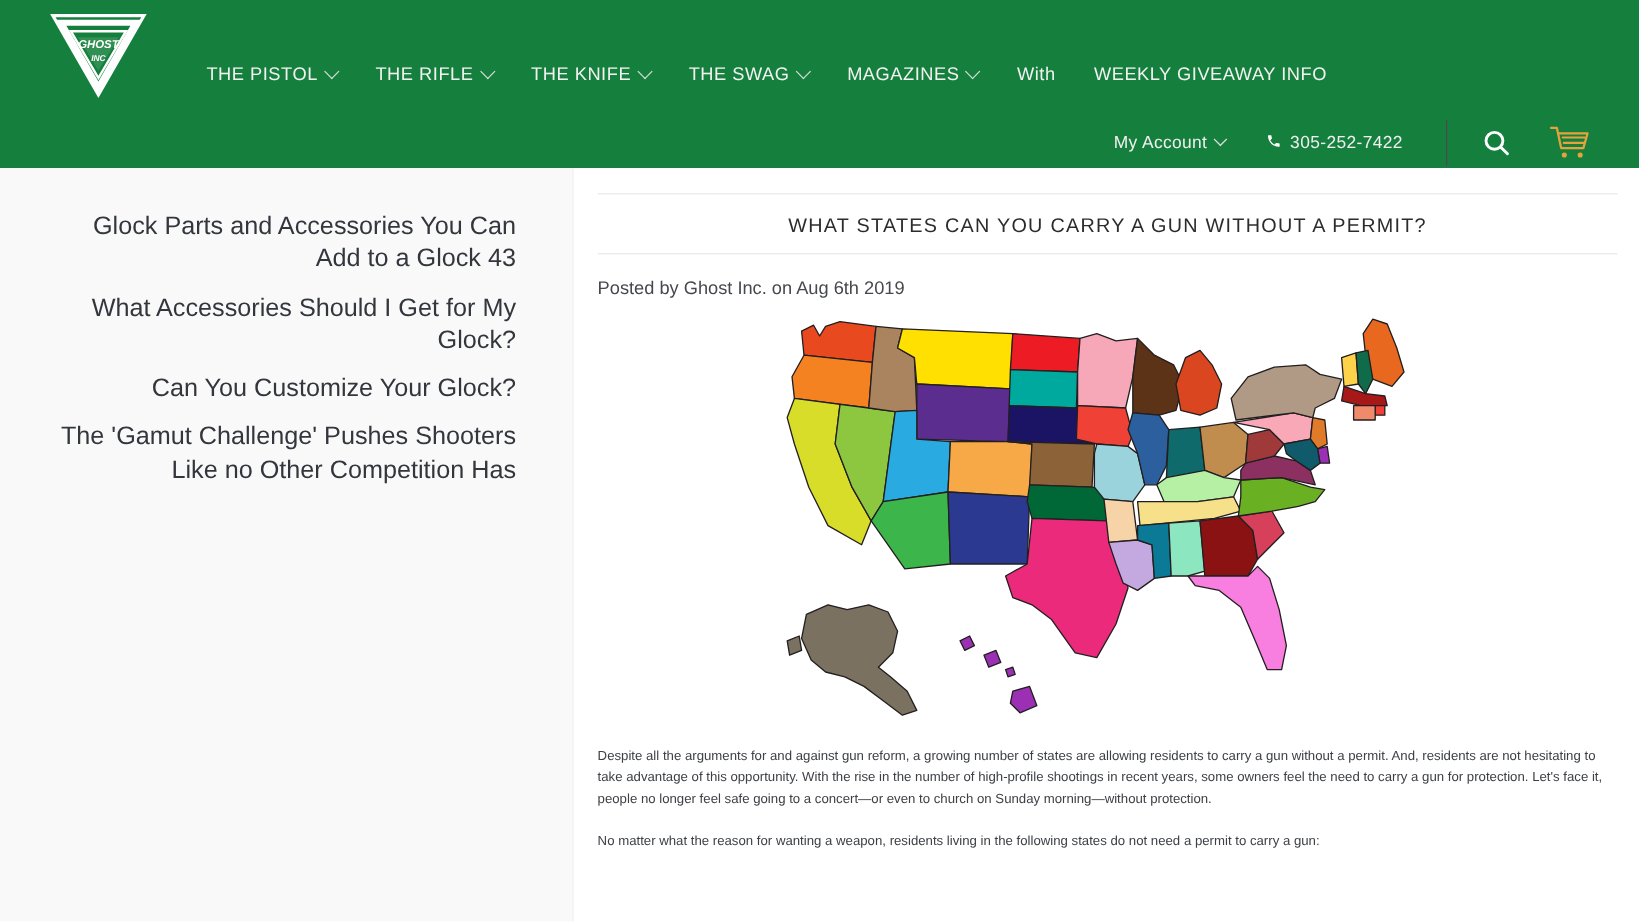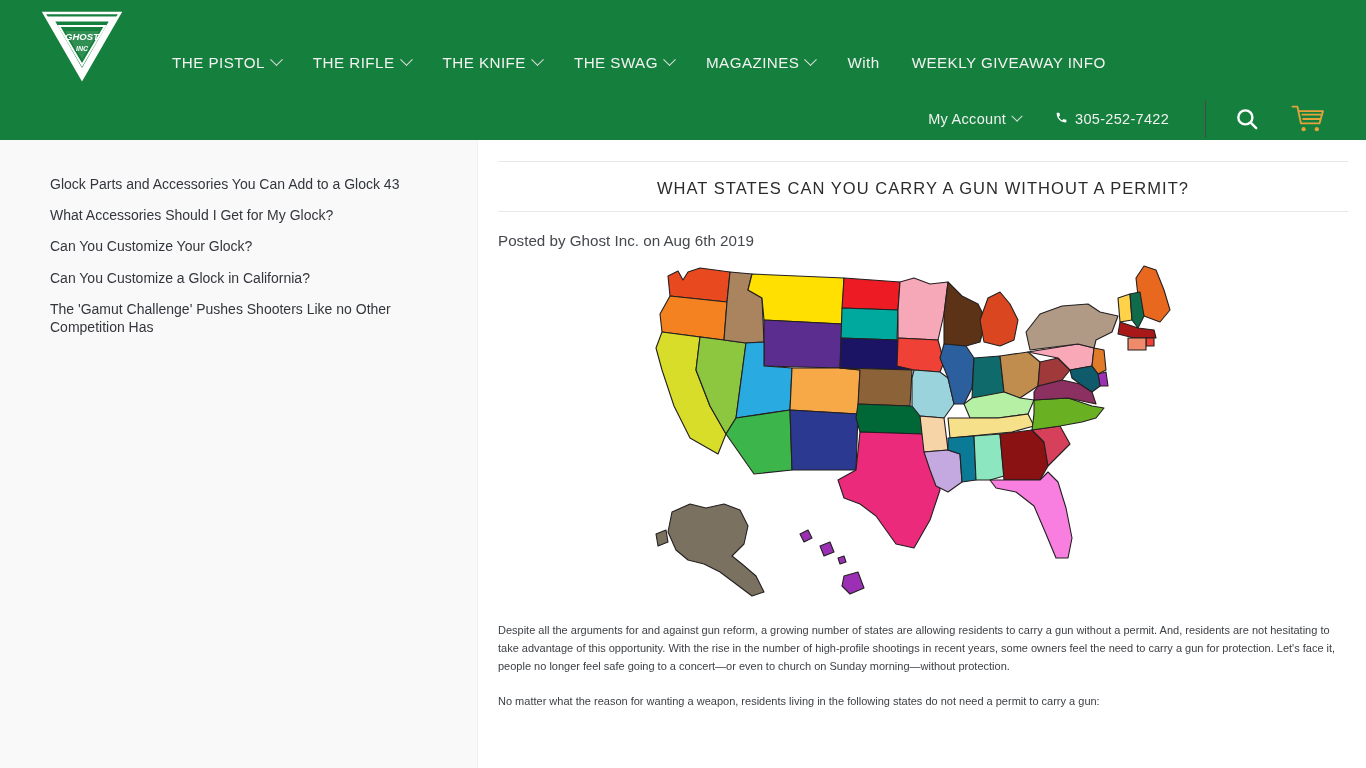--- a/index.html
+++ b/index.html
@@ -126,26 +126,27 @@
     letter-spacing: 1.2px;
     color: #2b2b2b;
     text-transform: uppercase;
     margin-bottom: 33px;
   }
   .recent-list { list-style: none; }
   .recent-list li { margin-bottom: 13px; }
   .recent-link {
     display: block;
     color: #33363c;
-    font-size: 14px;
+    font-size: 21px;
     line-height: 1.3;
     text-decoration: none;
     cursor: pointer;
     padding-left: 10px;
     max-width: 390px;
+    text-align: right;
   }
 
   
   .main-col {
     position: absolute;
     left: 498px; top: 0;
     width: 850px;
     z-index: 10;
   }
   .breadcrumb {
@@ -355,23 +356,20 @@
       <li>
           <a class="recent-link">Glock Parts and Accessories You Can Add to a Glock 43</a>
         </li>
       <li>
           <a class="recent-link">What Accessories Should I Get for My Glock?</a>
         </li>
       <li>
           <a class="recent-link">Can You Customize Your Glock?</a>
         </li>
       <li>
-          <a class="recent-link">Can You Customize a Glock in California?</a>
-        </li>
-      <li>
           <a class="recent-link">The 'Gamut Challenge' Pushes Shooters Like no Other Competition Has</a>
         </li>
     </ul>
   </div>
 
   <header class="site-header">
 
     <div class="header-logo">
       <svg width="84" height="76" viewBox="0 0 84 76" xmlns="http://www.w3.org/2000/svg">
         <path d="M4,6 L80,6 L42,72 Z" fill="none" stroke="#ffffff" stroke-width="2.6"></path>

